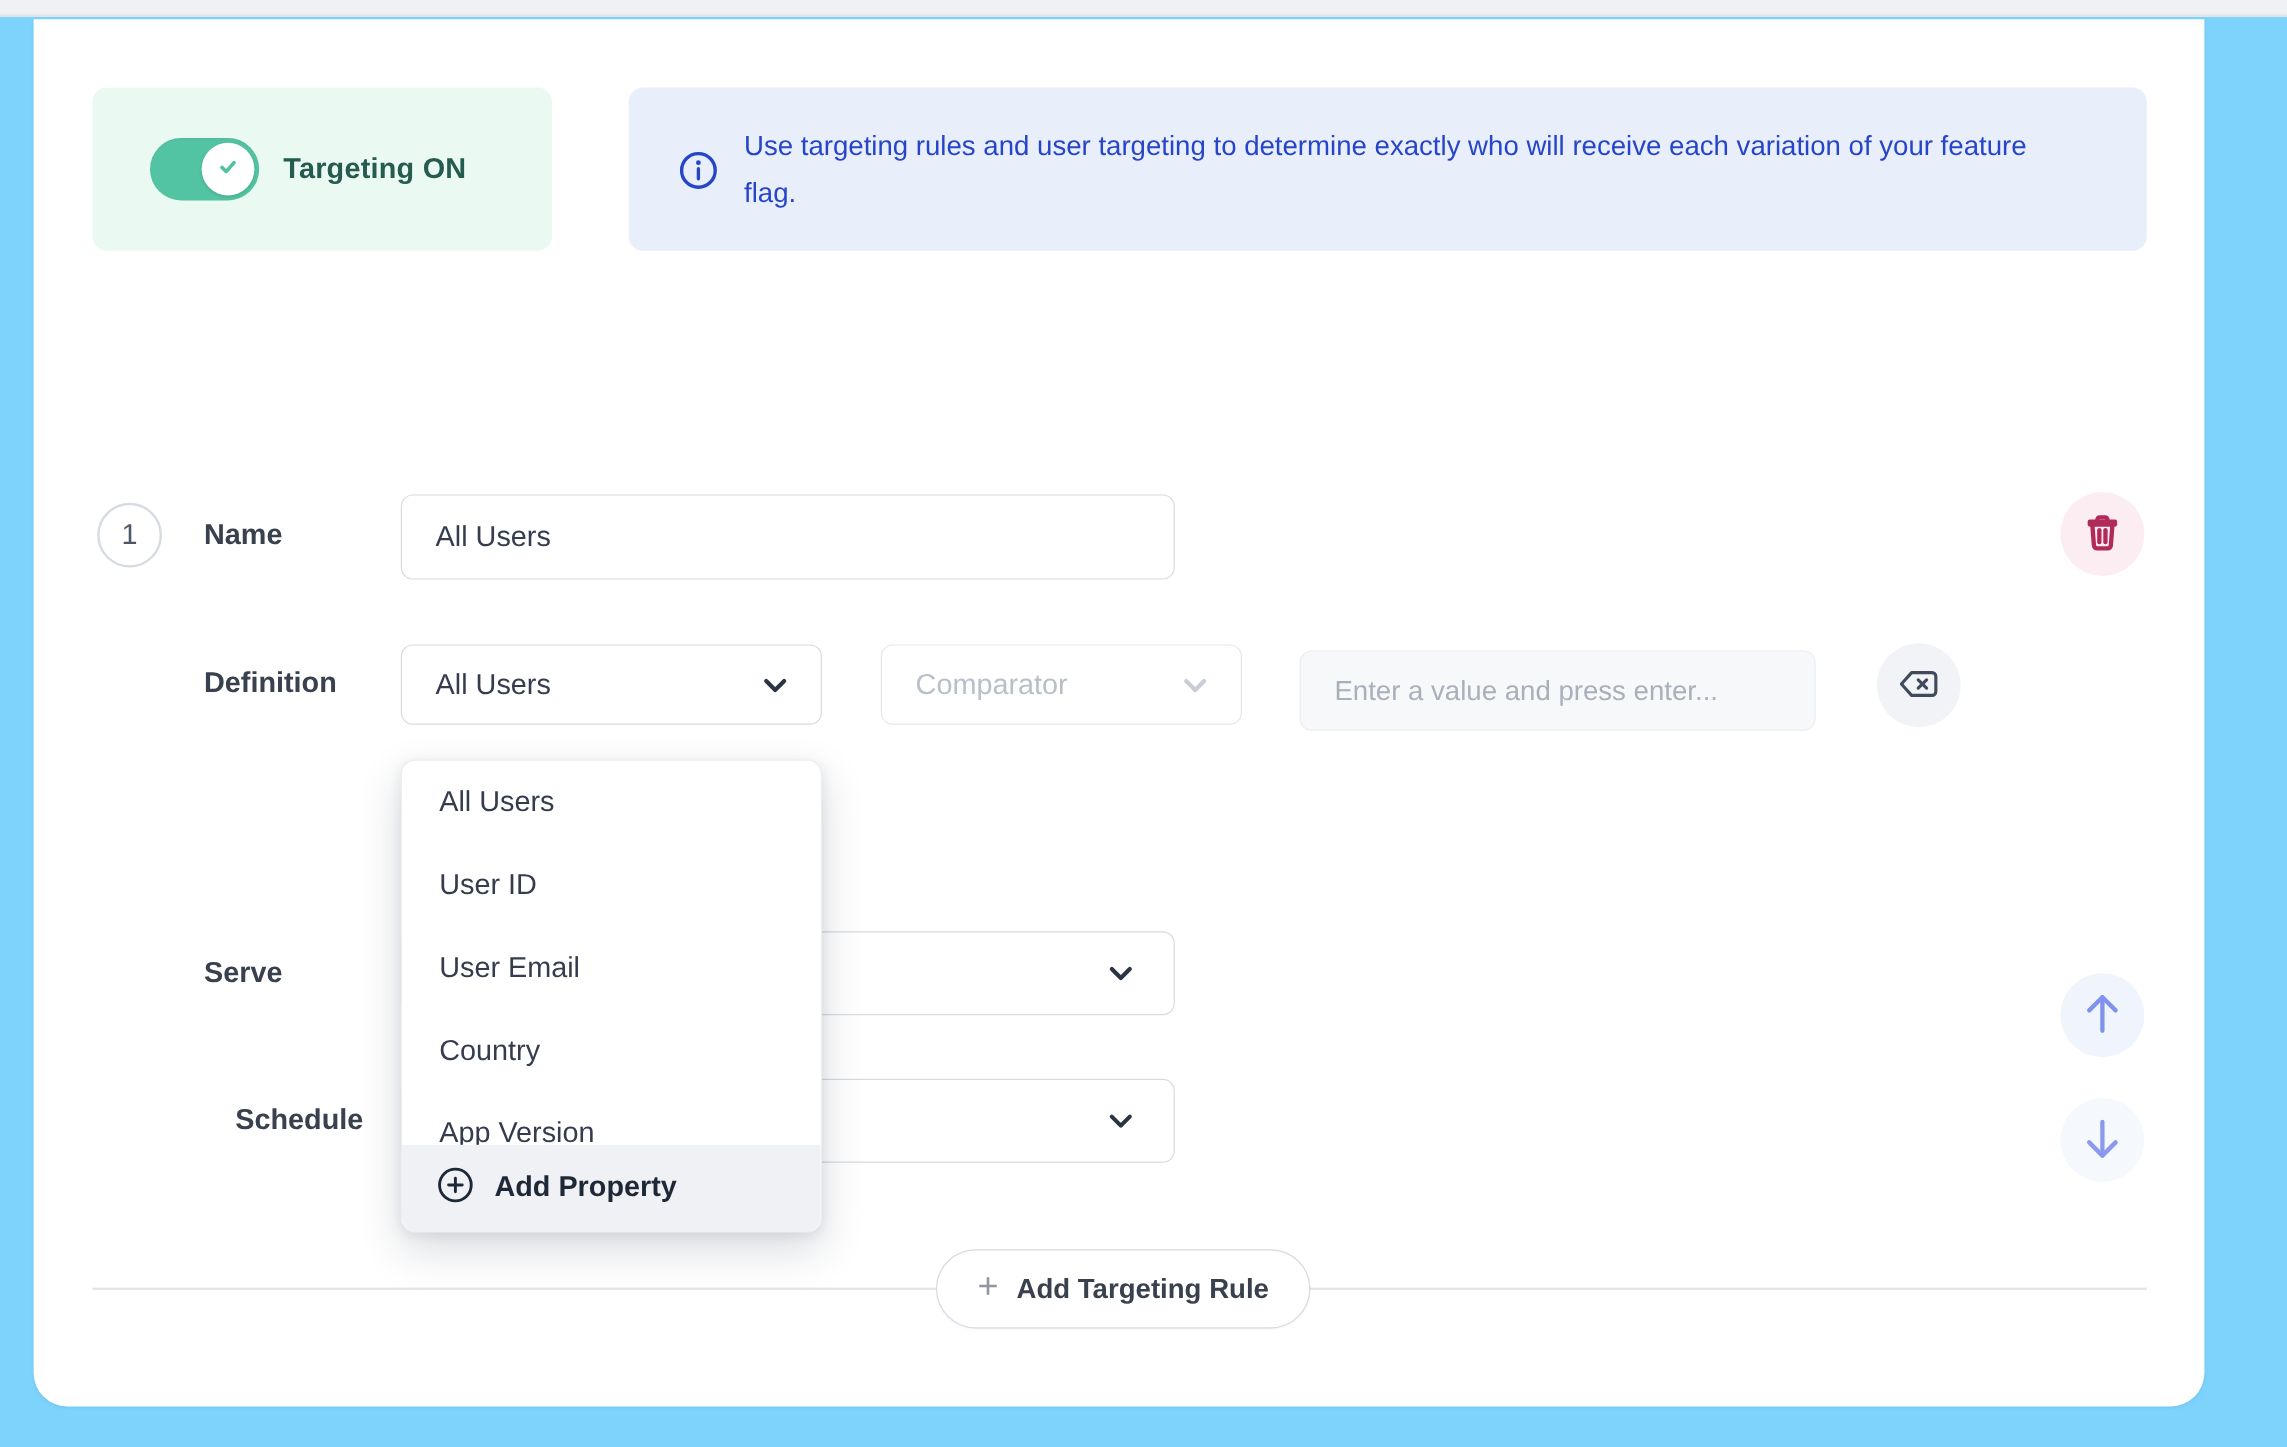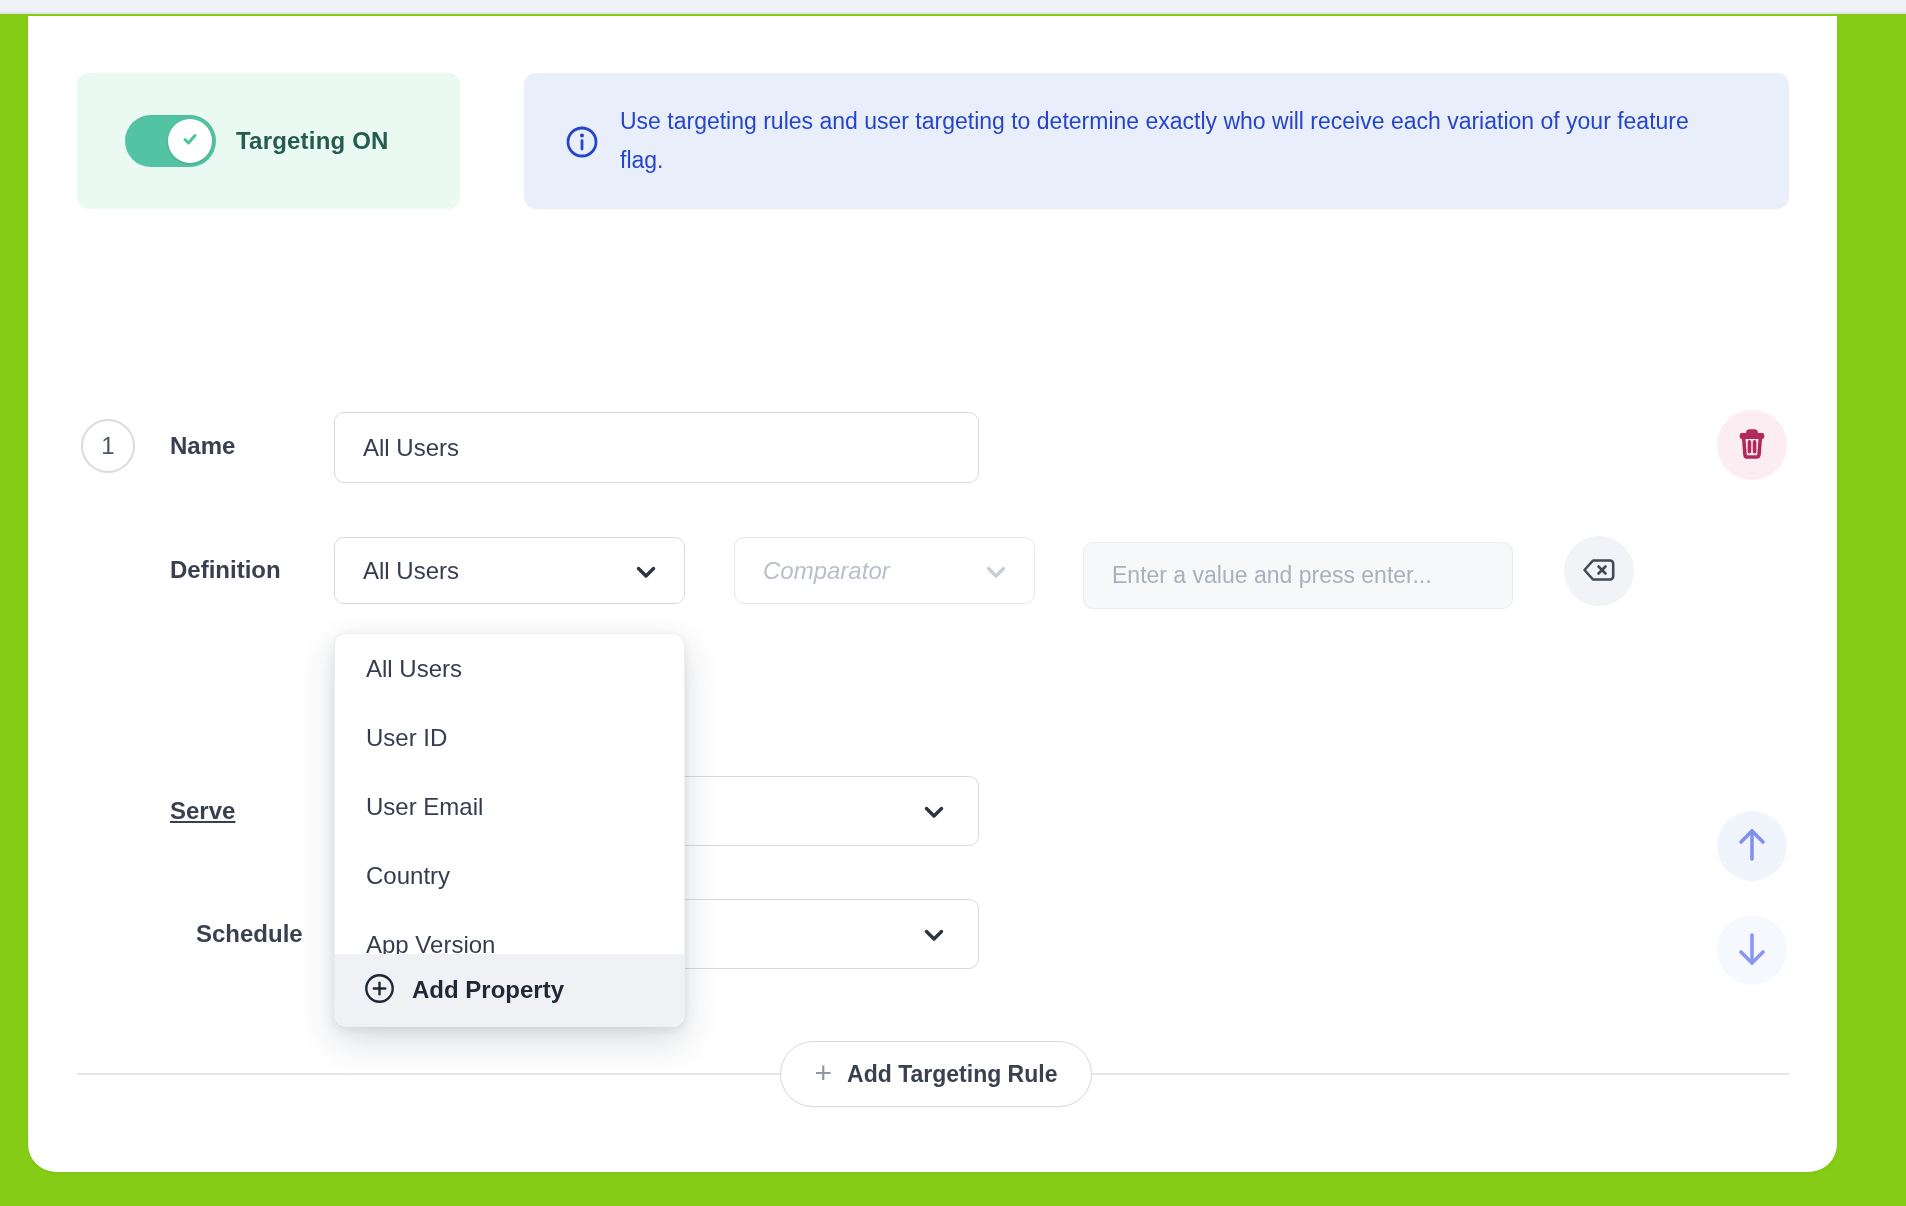--- a/index.html
+++ b/index.html
@@ -1,21 +1,21 @@
 <!DOCTYPE html>
 <html><head>
 <meta charset="utf-8">
 <style>
   * { margin: 0; padding: 0; box-sizing: border-box; }
   html, body { background: #eef0f3; }
   body { font-family: "Liberation Sans", "DejaVu Sans", sans-serif; }
   .page {
     position: relative;
     width: 1906px; height: 1206px;
-    background: #84cc16;
+    background: #7dd3fc;
     overflow: hidden;
   }
   .top-strip {
     position: absolute; left: 0; top: 0; width: 1906px; height: 14px;
     background: #f0f1f4; border-bottom: 2px solid #e2e4e8;
   }
   .card {
     position: absolute; left: 28px; top: 16px; width: 1809px; height: 1156px;
     background: #ffffff; border-radius: 0 0 28px 28px;
     box-shadow: 0 1px 3px rgba(20,30,50,0.06);
@@ -70,21 +70,21 @@
     position: absolute; height: 71px; border: 1.5px solid #d6dae1; border-radius: 10px;
     background: #fff; font-family: inherit; font-size: 24px; color: #343c4e;
     padding: 0 28px; outline: none;
   }
   .sel {
     position: absolute; height: 67px; border: 1.5px solid #d6dae1; border-radius: 10px;
     background: #fff; display: flex; align-items: center;
     padding: 0 28px; font-size: 24px; color: #343c4e; cursor: pointer;
   }
   .sel .chev { margin-left: auto; flex: 0 0 auto; }
-  .sel.disabled { border-color: #e4e7ec; color: #b9bfc9; cursor: default; font-style: italic; }
+  .sel.disabled { border-color: #e4e7ec; color: #b9bfc9; cursor: default; }
   .value-input {
     position: absolute; left: 1083px; top: 542px; width: 430px; height: 67px;
     background: #f7f8fa; border: 1.5px solid #eaecf0; border-radius: 10px;
     font-family: inherit; font-size: 23px; color: #343c4e; padding: 0 28px; outline: none;
   }
   .value-input::placeholder { color: #a9b0bb; opacity: 1; }
   .circle-btn {
     position: absolute; width: 70px; height: 70px; border-radius: 50%;
     border: none; display: flex; align-items: center; justify-content: center;
     cursor: pointer; padding: 0;
@@ -194,21 +194,21 @@
   <button class="circle-btn clear-btn">
     <span>
       <svg width="38" height="28" viewBox="0 0 38 28" fill="none" stroke="#404a5a" stroke-width="2.6" stroke-linecap="round" stroke-linejoin="round">
         <path d="M13 4.5 h17 a3.2 3.2 0 0 1 3.2 3.2 v12.6 a3.2 3.2 0 0 1 -3.2 3.2 h-17 L4.5 14 Z"></path>
         <line x1="18.5" y1="10.5" x2="25.5" y2="17.5"></line>
         <line x1="25.5" y1="10.5" x2="18.5" y2="17.5"></line>
       </svg>
     </span>
   </button>
 
-  <span class="row-label" style="top:797px;text-decoration:underline;">Serve</span>
+  <span class="row-label" style="top:797px;">Serve</span>
   <div class="sel" style="left:334px; top:776px; width:645px; height:70px;">
     <span class="chev" style="margin-right:6px;">
       <svg width="20" height="13" viewBox="0 0 20 13" fill="none">
         <polyline points="2.5,2.5 10,10 17.5,2.5" stroke="#2b3442" stroke-width="3.4" stroke-linecap="round" stroke-linejoin="round"></polyline>
       </svg>
     </span>
   </div>
 
   <span class="row-label" style="top:920px;margin-left:26px;">Schedule</span>
   <div class="sel" style="left:334px; top:899px; width:645px; height:70px;">

